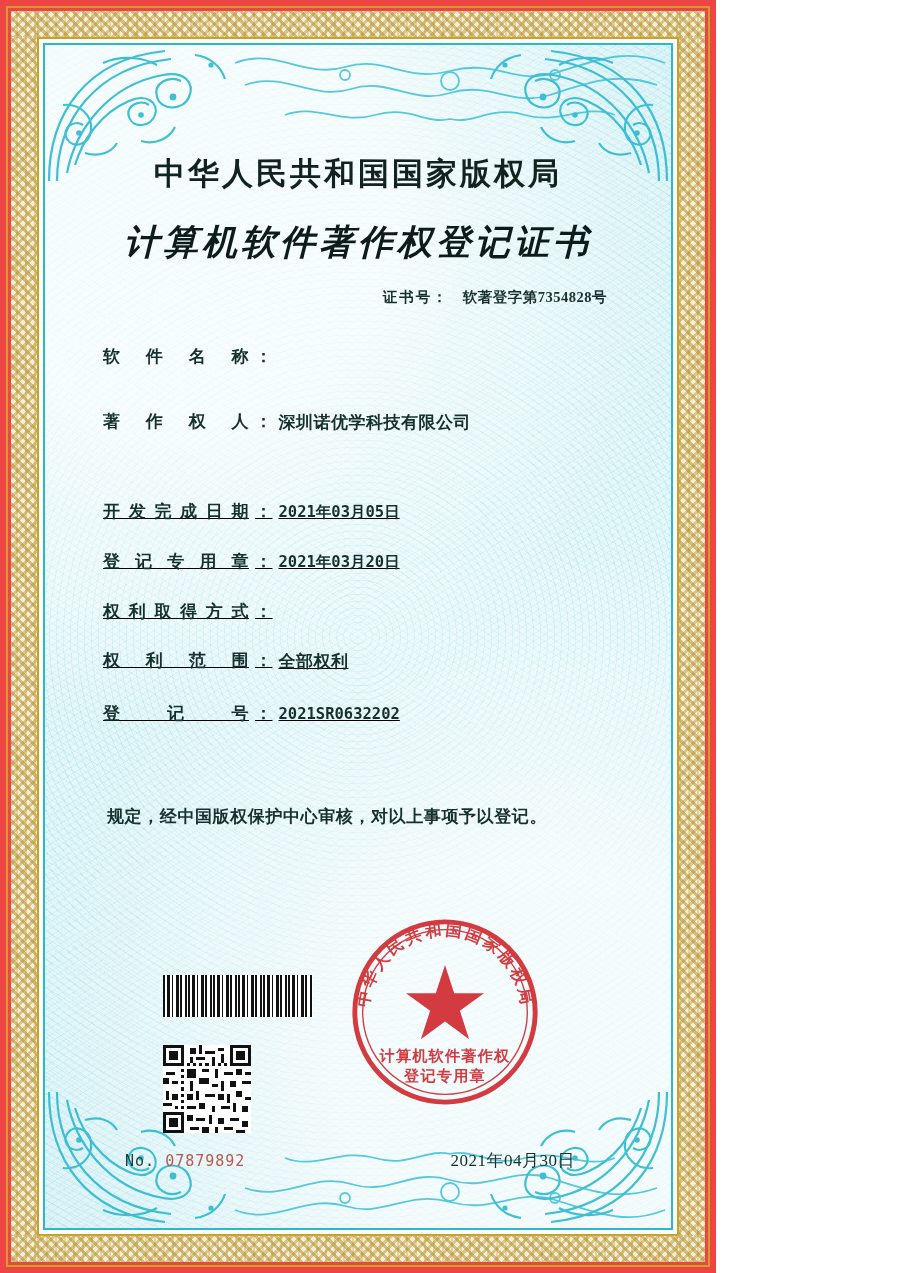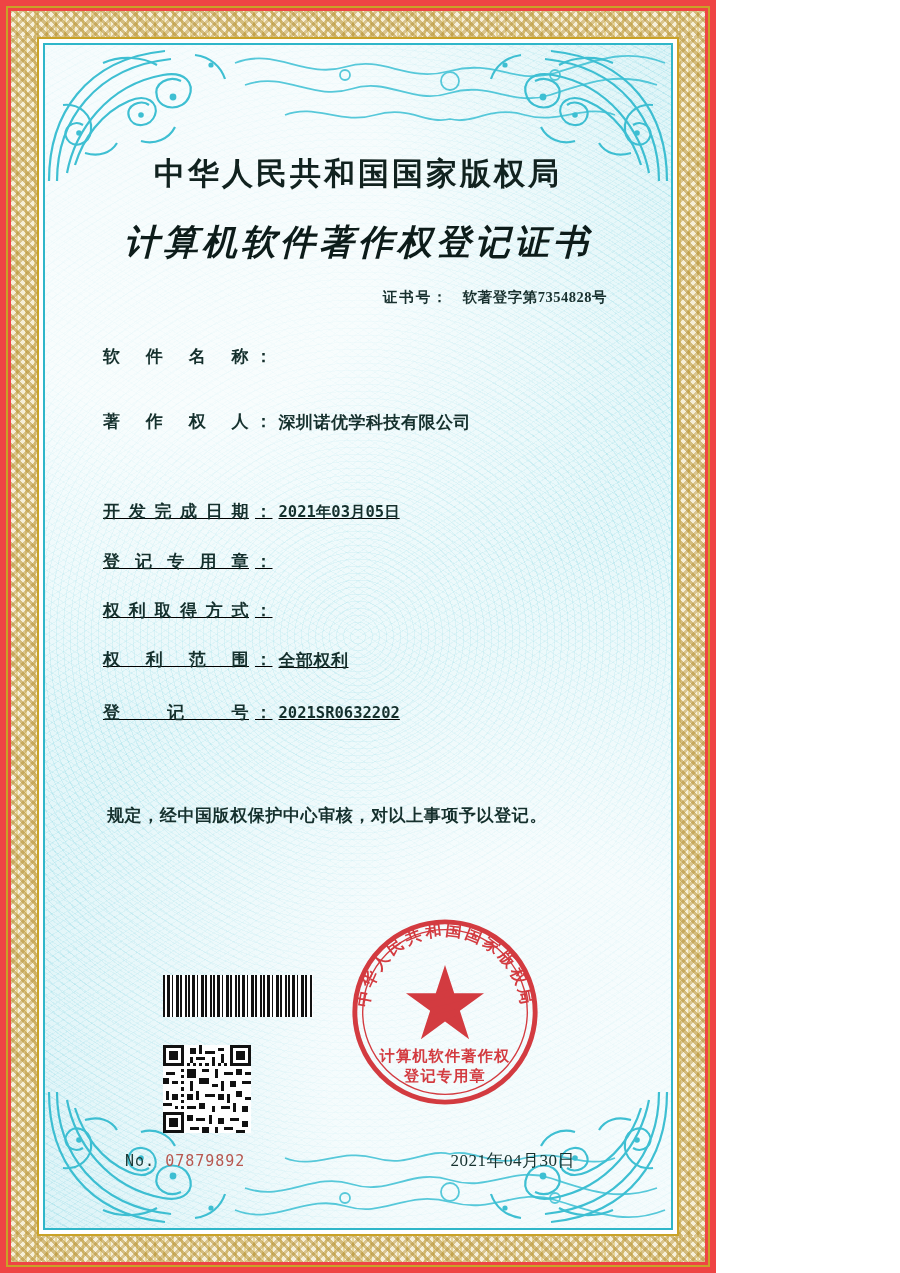--- a/index.html
+++ b/index.html
@@ -371,20 +371,21 @@
 
       <div class="block-dates">
         <div class="field">
           <span class="label">开发完成日期</span>
           <span class="colon">：</span>
           <span class="value mono">2021年03月05日</span>
         </div>
         <div class="field block-gap">
           <span class="label">登记专用章</span>
           <span class="colon">：</span>
+          <span class="value mono">2021年03月20日</span>
         </div>
         <div class="field block-gap">
           <span class="label">权利取得方式</span>
           <span class="colon">：</span>
         </div>
         <div class="field block-gap">
           <span class="label">权利范围</span>
           <span class="colon">：</span>
           <span class="value">全部权利</span>
         </div>

